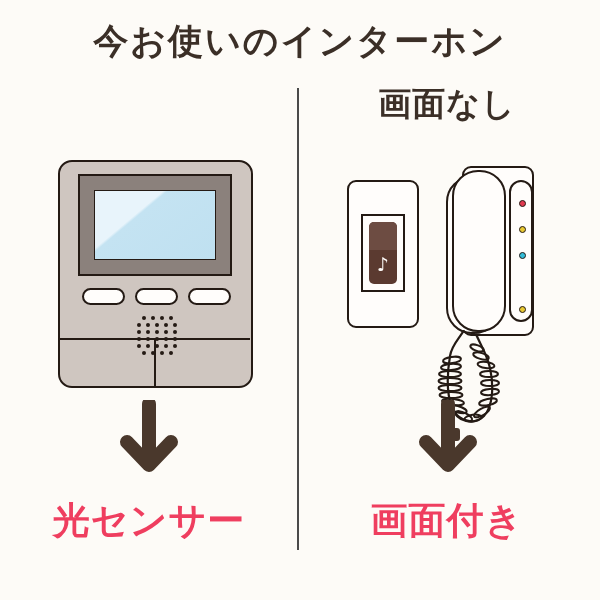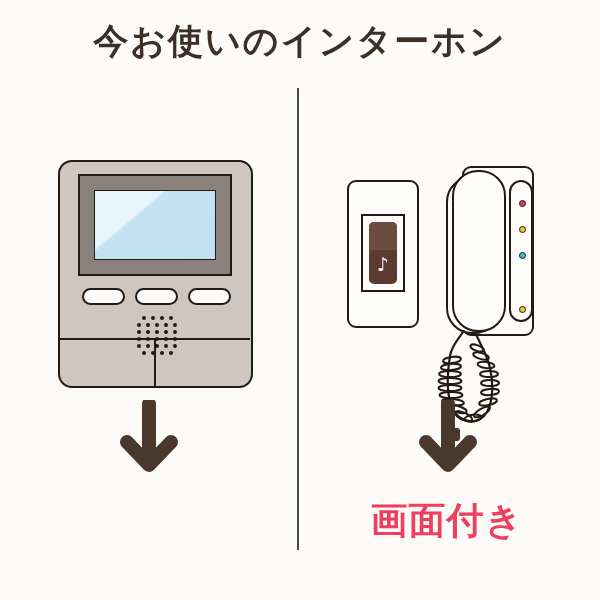--- a/index.html
+++ b/index.html
@@ -292,20 +292,21 @@
     background: #4a382c;
   }
 </style>
 </head>
 <body>
 
 <div id="stage">
 
   <div class="title">今お使いのインターホン</div>
 
+  <div class="subtitle right">画面なし</div>
 
   <div class="divider"></div>
 
   <div class="monitor">
     <div class="screen-bezel">
       <div class="screen"></div>
     </div>
 
     <div class="btn-row">
       <div class="mon-btn b1"></div>
@@ -348,20 +349,21 @@
       <div class="split"></div>
     </div>
   </div>
 
   <div class="arrow left">
     <svg viewBox="0 0 60 75" width="60" height="75" aria-hidden="true">
       <path d="M30 4 L30 58 M8 42 L30 65 L52 42" fill="none" stroke="#4a382c" stroke-width="14" stroke-linecap="round" stroke-linejoin="round"></path>
     </svg>
   </div>
 
+  <div class="caption left">光センサー</div>
 
   <div class="chime">
     <div class="chime-frame">
       <div class="chime-button">
         <div class="top-tone"></div>
         <div class="note">♪</div>
       </div>
     </div>
   </div>
 

